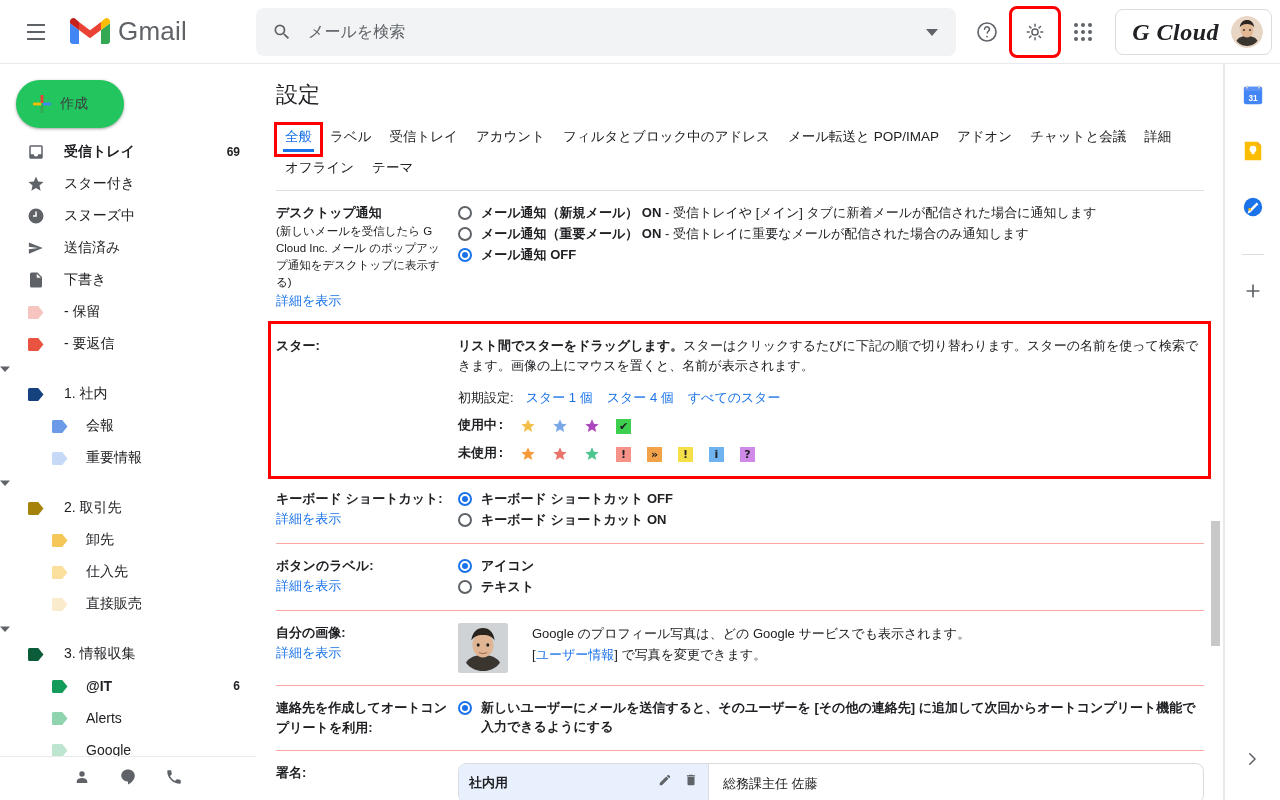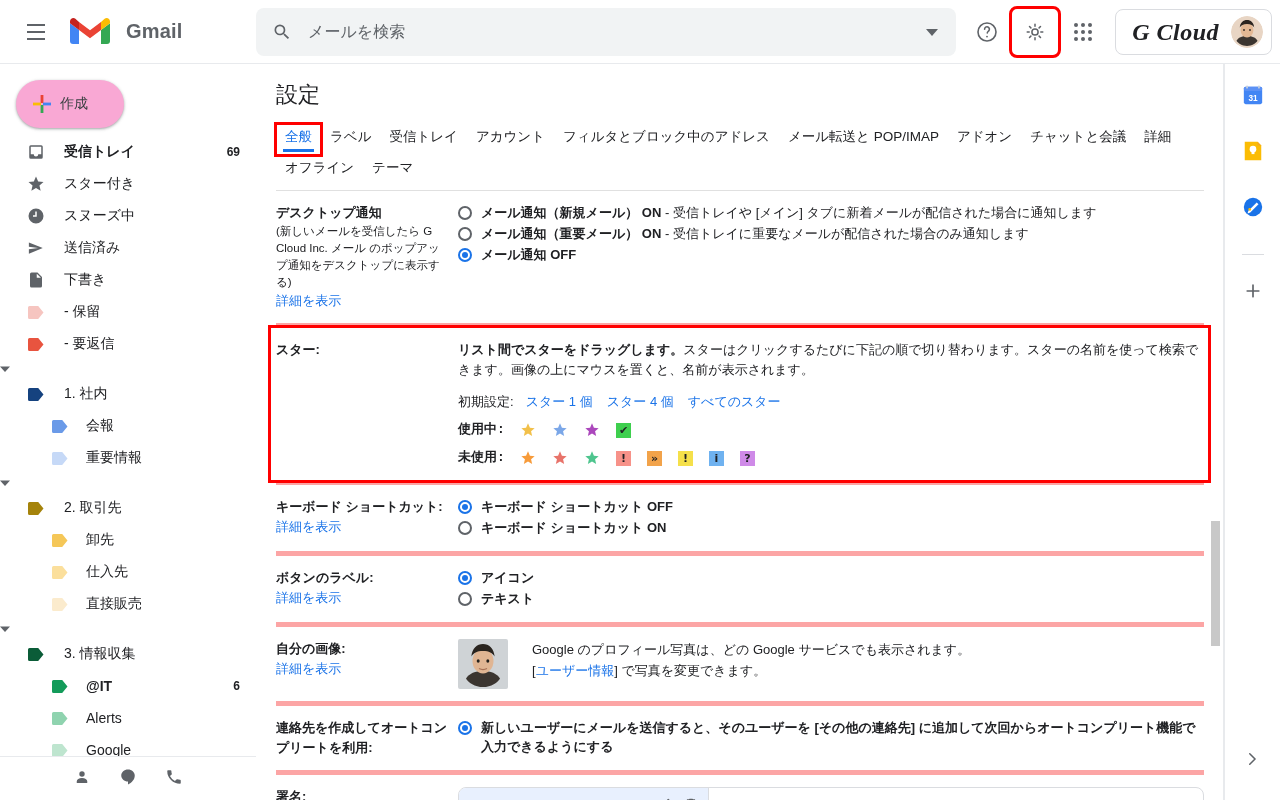--- a/index.html
+++ b/index.html
@@ -22,21 +22,21 @@
     z-index: 20;
   }
   .hamburger {
     width: 48px; height: 48px; margin-left: 12px;
     display: flex; flex-direction: column; justify-content: center; align-items: center;
     cursor: pointer; border-radius: 50%;
   }
   .hamburger span { display:block; width: 18px; height: 2px; background: #5f6368; margin: 2.5px 0; }
   .brand { display: flex; align-items: center; margin-left: 10px; }
   .gmail-logo { width: 40px; height: 30px; position: relative; }
-  .brand-name { font-size: 20px; color: #5f6368; margin-left: 16px; letter-spacing: .2px; font-weight: bold; }
+  .brand-name { font-size: 26px; color: #5f6368; margin-left: 8px; letter-spacing: .2px; }
 
   .search-wrap {
     position: absolute; left: 256px; top: 8px;
     width: 700px; height: 48px;
     background: #f1f3f4; border-radius: 8px;
     display: flex; align-items: center;
   }
   .search-icon { margin-left: 16px; width: 20px; height: 20px; }
   .search-input {
     flex: 1; border: none; background: transparent; outline: none;
@@ -62,21 +62,21 @@
                   font-size: 24px; color: #202124; margin-right: 12px; letter-spacing: .5px; }
   .avatar-sm { width: 32px; height: 32px; border-radius: 50%; overflow: hidden; }
 
   
   .sidebar {
     position: absolute; left: 0; top: 64px; width: 256px; height: 736px;
     background: #fff; overflow: hidden;
   }
   .compose {
     margin: 16px 0 8px 16px; width: 108px; height: 48px;
-    background: #f9a8d4; border-radius: 24px;
+    background: #22c55e; border-radius: 24px;
     box-shadow: 0 1px 2px 0 rgba(60,64,67,.3), 0 1px 3px 1px rgba(60,64,67,.15);
     display: flex; align-items: center; cursor: pointer;
   }
   .compose-label { font-size: 14px; color: #3c4043; margin-left: 6px; }
   .plus-icon { width: 24px; height: 24px; margin-left: 14px; position: relative; }
 
   .nav-list { margin-top: 8px; }
   .nav-item {
     height: 32px; display: flex; align-items: center;
     padding-left: 26px; padding-right: 16px; cursor: pointer;
@@ -111,21 +111,21 @@
   .tab { font-size: 13.5px; color: #202124; padding: 4px 9px 9px 9px; cursor: pointer; white-space: nowrap; position: relative; }
   .tab.active { color: #1a73e8; }
   .tab.active:after {
     content:''; position: absolute; left: 7px; right: 7px; bottom: 3px; height: 3px; background: #1a73e8;
   }
   .tab-highlight { outline: 3px solid #ff0000; outline-offset: -1px; }
   .tabs-sep { border-bottom: 1px solid #e0e0e0; margin: 4px 20px 0 20px; }
 
   .scroll-area { position: relative; height: 614px; overflow: hidden; }
   .settings-table { margin: 0 20px 0 20px; }
-  .srow { display: flex; padding: 12px 0; border-bottom: 5px solid #fca5a5; }
+  .srow { display: flex; padding: 12px 0; border-bottom: 1px solid #fca5a5; }
   .srow:last-child { border-bottom: none; }
   .scol-label { width: 182px; flex: 0 0 182px; font-size: 13px; color: #202124; padding-right: 8px; line-height: 20px; }
   .scol-label b { font-weight: bold; }
   .scol-val { flex: 1; font-size: 13px; line-height: 20px; color: #202124; }
   .link { color: #1a73e8; text-decoration: none; cursor: pointer; }
   .note { font-size: 11.5px; color: #202124; line-height: 17px; }
 
   .radio-line { display: flex; align-items: flex-start; margin-bottom: 2px; }
   .radio {
     width: 14px; height: 14px; flex: 0 0 14px; border-radius: 50%;

